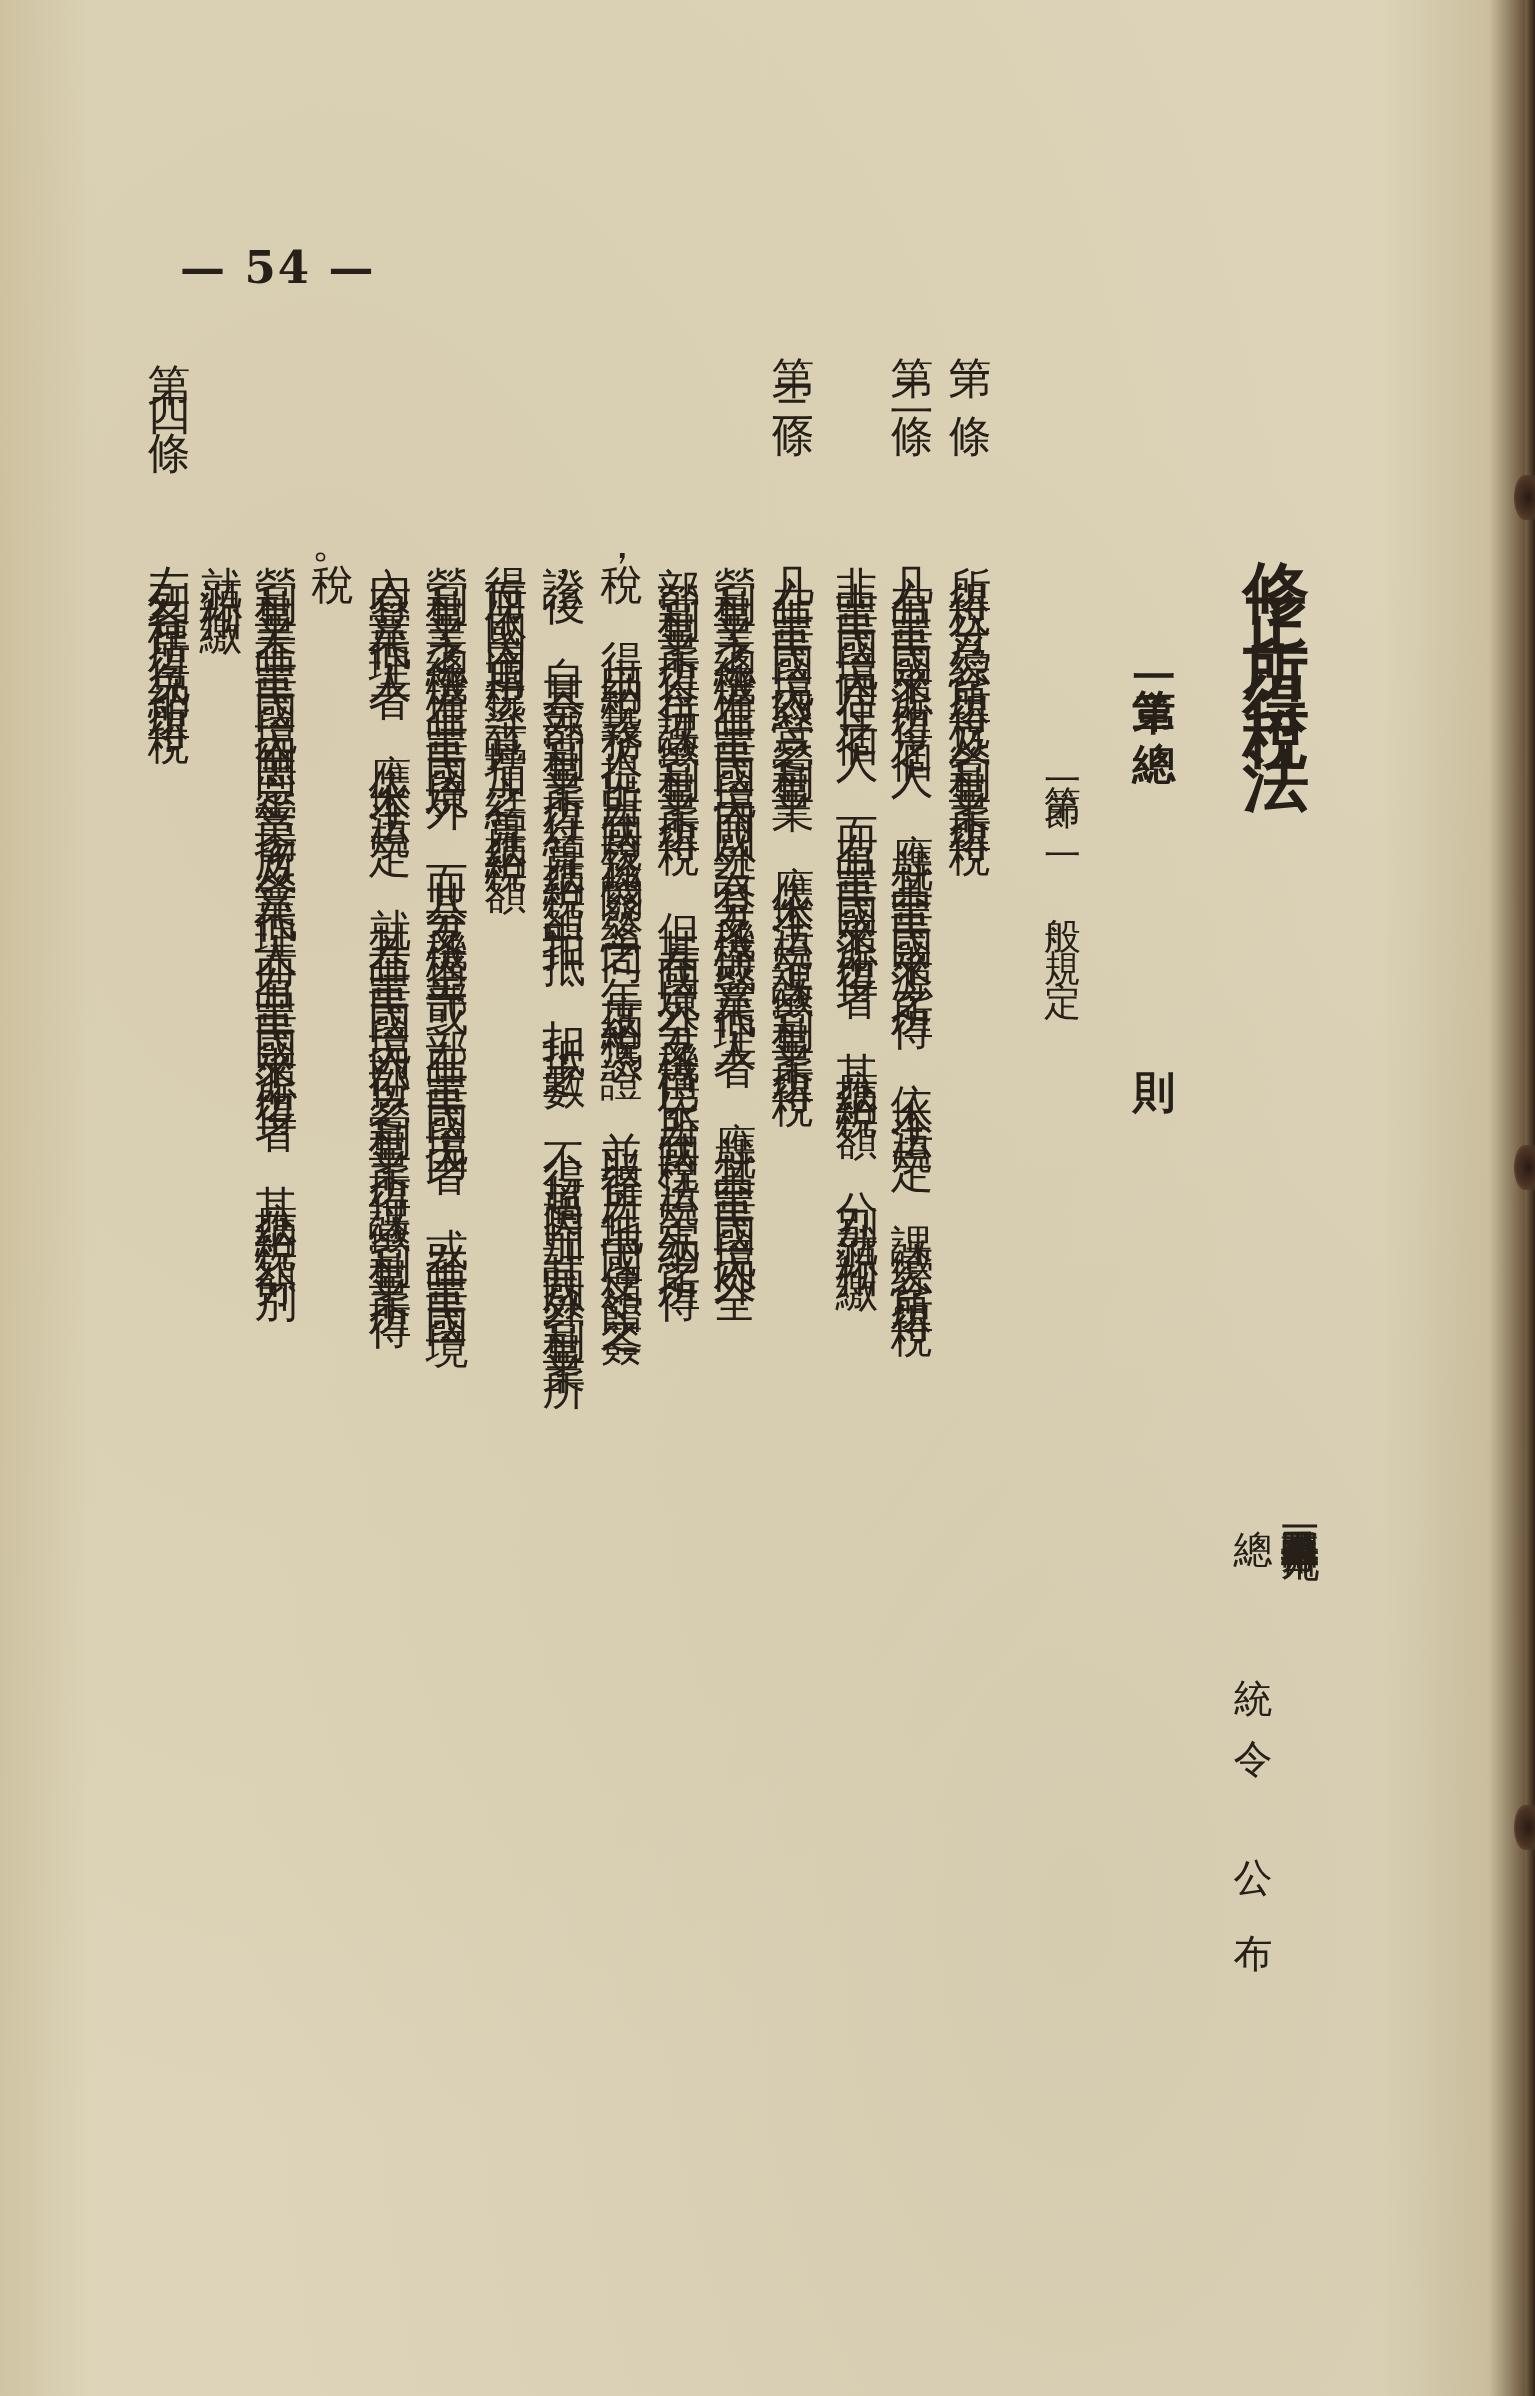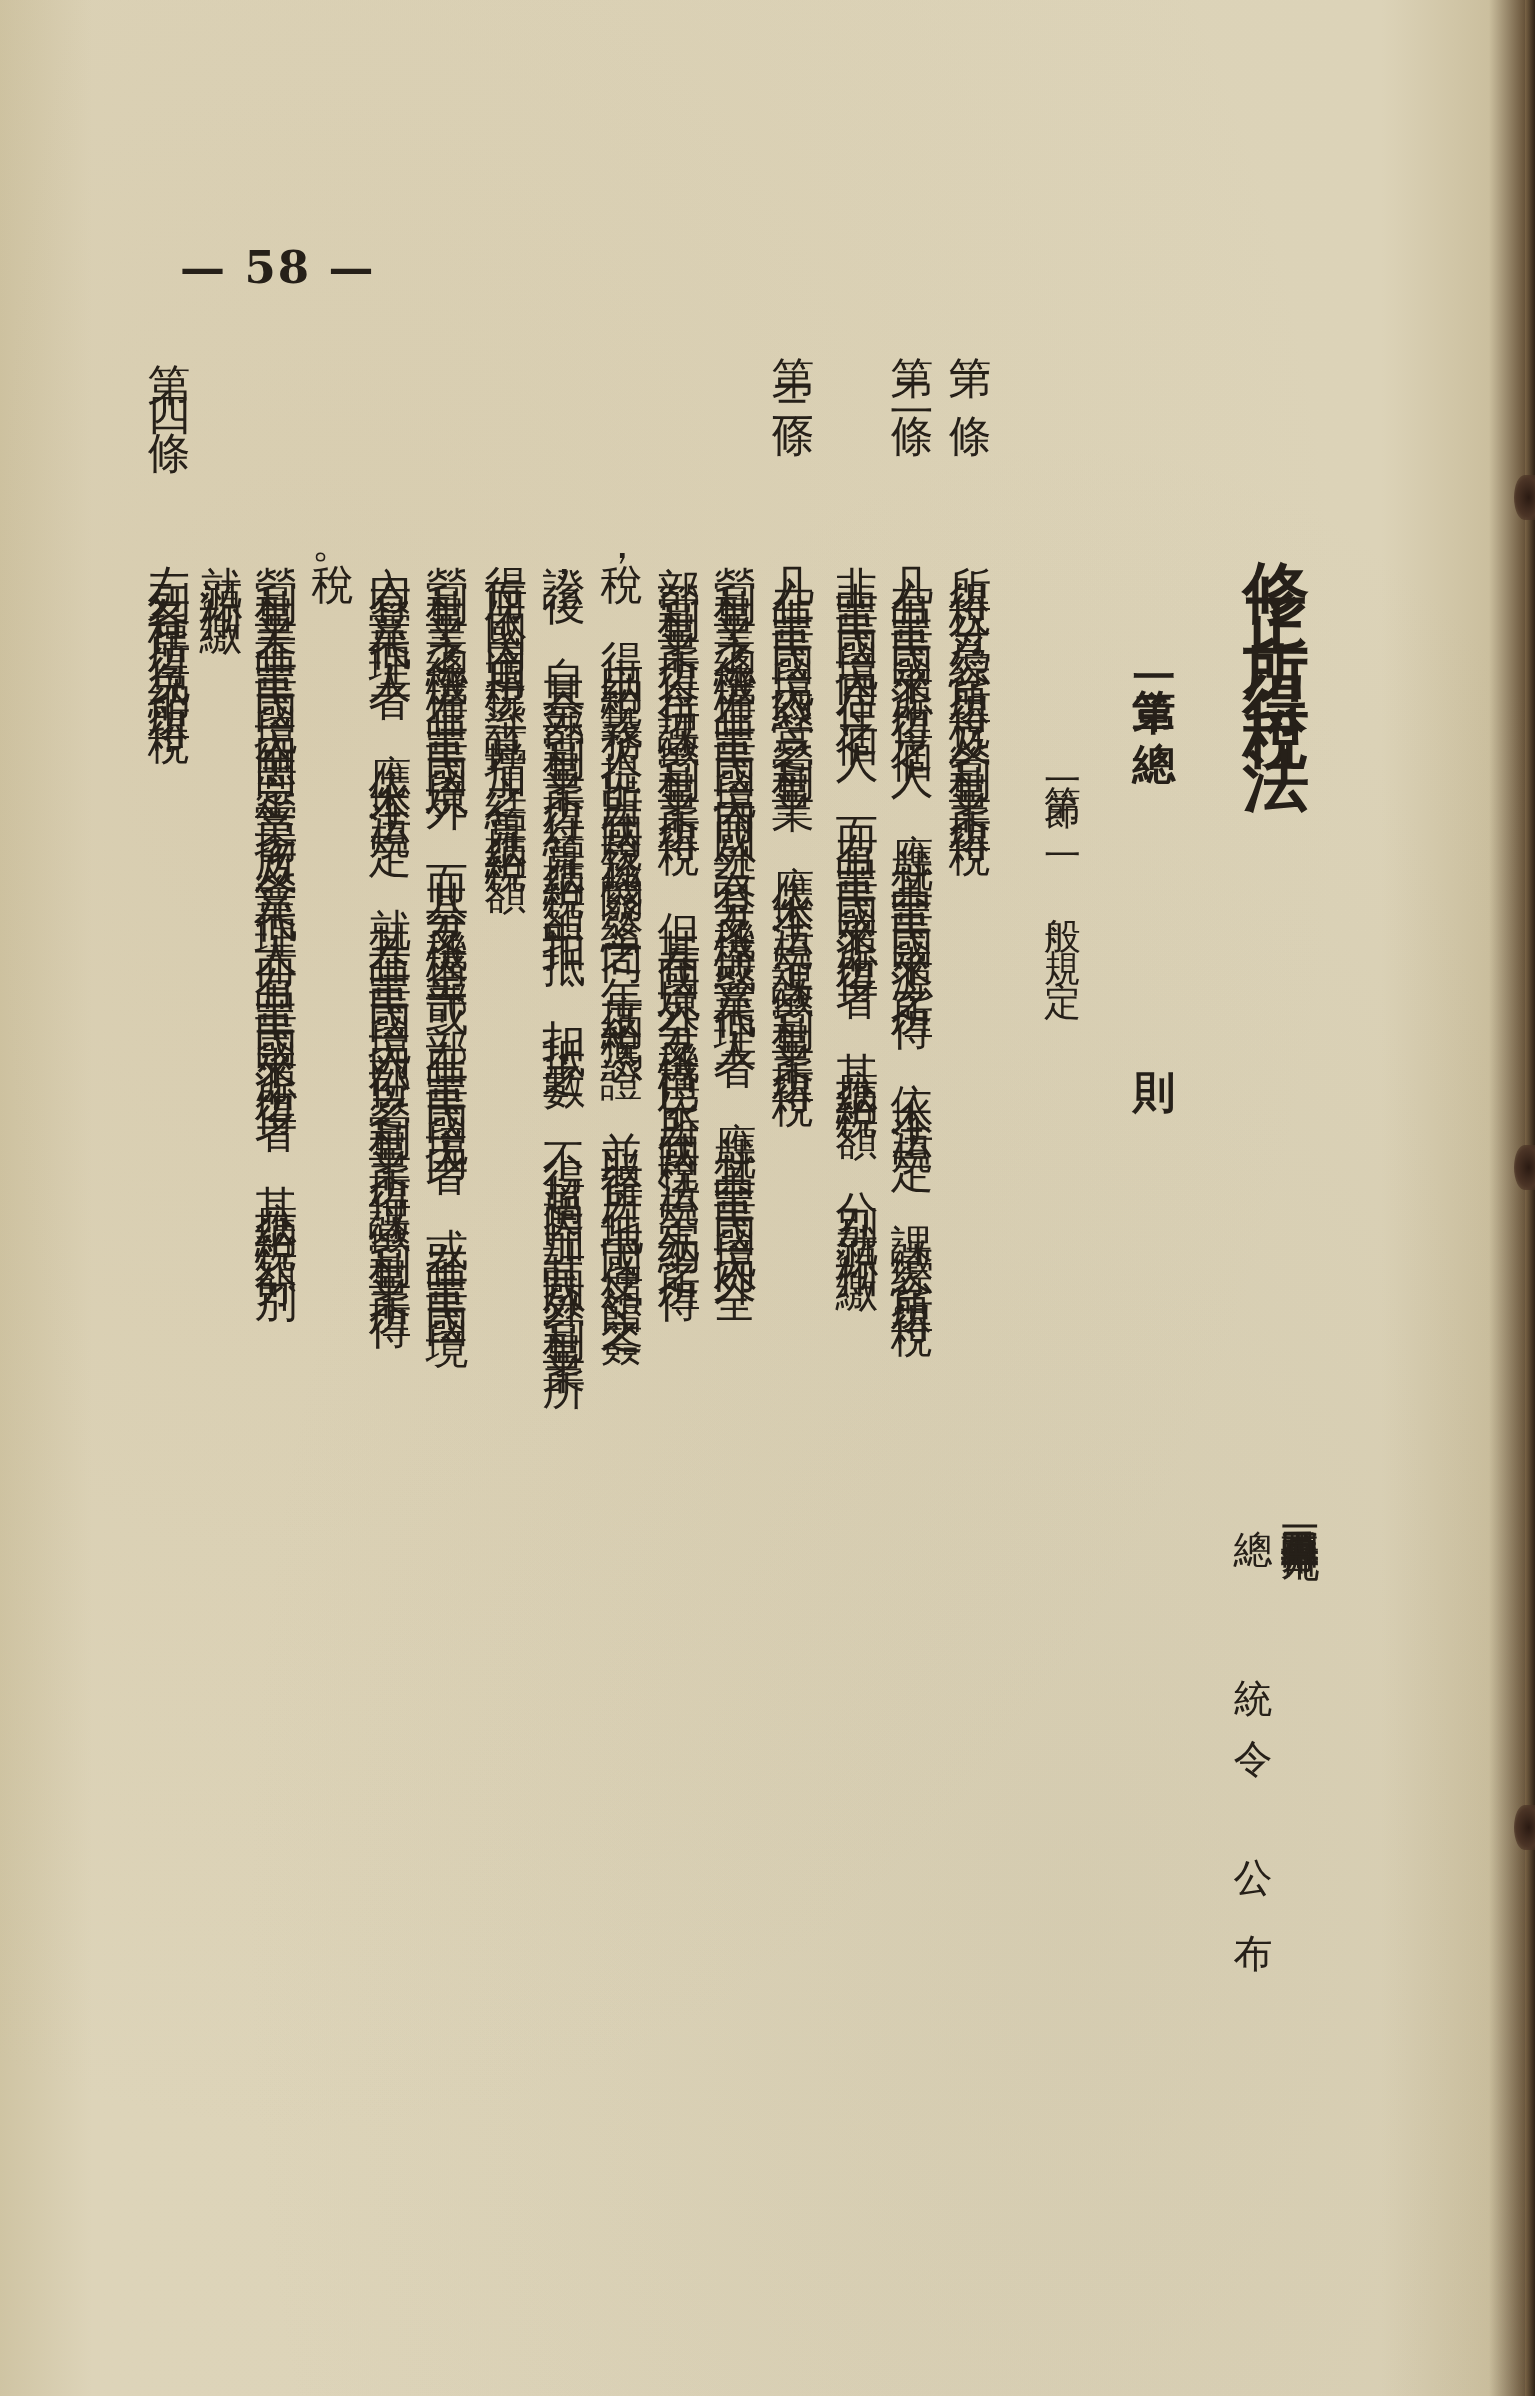--- a/index.html
+++ b/index.html
@@ -38,21 +38,21 @@
   .spine { position:absolute; right:0; top:0; width:9.7px; height:100%; background:linear-gradient(90deg,#7a6446,#2f2216); }
 </style>
 </head>
 <body>
 
 <div class="spine"></div>
 <div class="hole" style="top:475px"></div>
 <div class="hole" style="top:1145px"></div>
 <div class="hole" style="top:1805px"></div>
 
-<div class="pagenum">— 58 —</div>
+<div class="pagenum">— 54 —</div>
 
 <div class="col title" style="left:1244px; top:509px;">修正所得稅法</div>
 
 <div class="col small" style="left:1281px; top:1499px; letter-spacing:1px;">中華民國五十二年一月二十九日</div>
 <div class="col small" style="left:1234px; top:1499px;">
   <span>總</span><span style="display:inline-block;height:146px"></span><span>統</span><span style="display:inline-block;height:58px"></span><span>令</span><span style="display:inline-block;height:116px"></span><span>公</span><span style="display:inline-block;height:73px"></span><span>布</span>
 </div>
 
 <div class="col chapter" style="left:1133px; top:655px;">
   <span>第一章</span><span style="display:inline-block;height:53px"></span><span>總</span><span style="display:inline-block;height:330px"></span><span>則</span>

